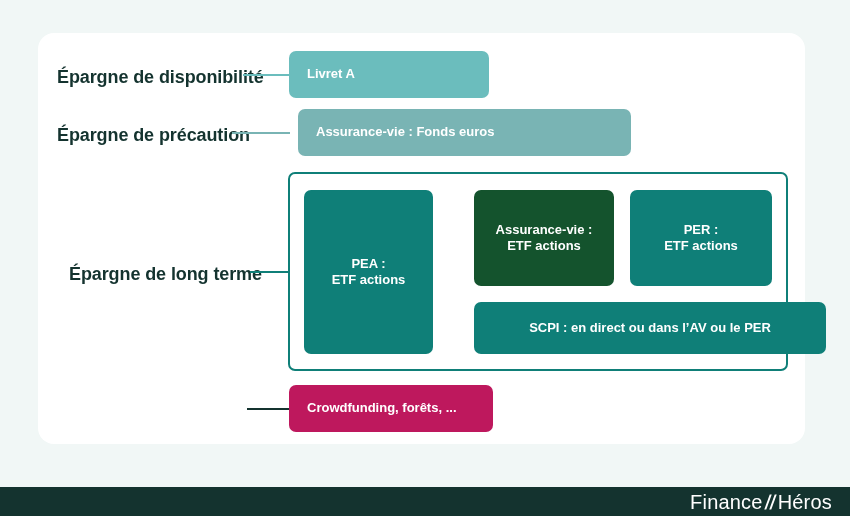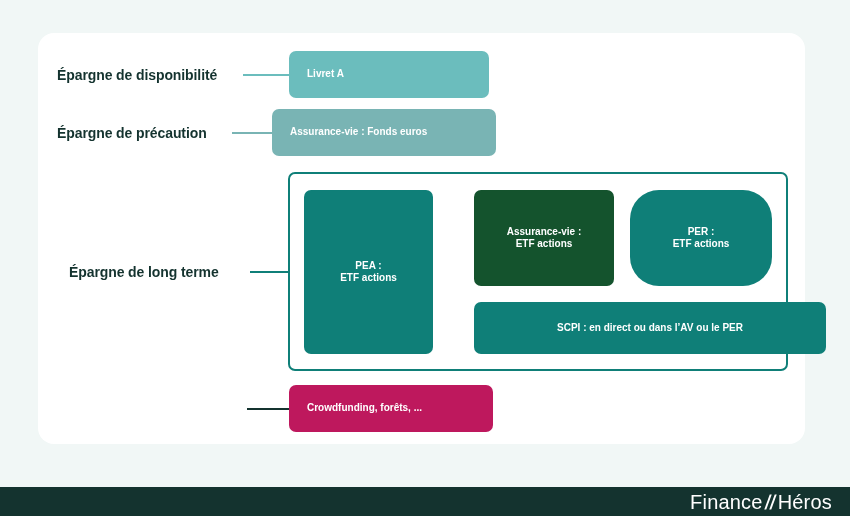--- a/index.html
+++ b/index.html
@@ -27,21 +27,21 @@
     top: 33px;
     width: 767px;
     height: 411px;
     background: #ffffff;
     border-radius: 16px;
   }
 
   
   .row-label {
     position: absolute;
-    font-size: 14px;
+    font-size: 18px;
     font-weight: bold;
     color: #14332f;
     letter-spacing: -0.1px;
     white-space: nowrap;
     line-height: 1;
   }
   .lbl-dispo      { left: 57px;  top: 68px; }
   .lbl-precaution { left: 57px;  top: 126px; text-align: right; }
   .lbl-longterme  { left: 57px;  top: 265px; padding-left: 12px; }
   .lbl-divers     { left: 57px;  top: 402px; }
@@ -54,36 +54,36 @@
   .conn-dispo      { left: 243px; top: 74px;  width: 47px; background: #6bbdbd; }
   .conn-precaution { left: 232px; top: 132px; width: 58px; background: #79b4b4; }
   .conn-longterme  { left: 250px; top: 271px; width: 40px; background: #0f7f78; }
   .conn-divers     { left: 247px; top: 408px; width: 44px; background: #14332f; }
 
   
   .box {
     position: absolute;
     border-radius: 7px;
     color: #ffffff;
-    font-size: 10px;
+    font-size: 13px;
     font-weight: bold;
     display: flex;
     align-items: center;
     box-sizing: border-box;
     line-height: 1.25;
   }
   .box.left-text   { justify-content: flex-start; padding-left: 18px; }
   .box.center-text { justify-content: center; text-align: center; }
 
   .box-livret {
     left: 289px; top: 51px; width: 200px; height: 47px;
     background: #6bbdbd;
   }
   .box-fondseuros {
-    left: 272px; top: 109px; width: 224px; height: 47px;
+    left: 298px; top: 109px; width: 333px; height: 47px;
     background: #79b4b4;
   }
   .box-crowdfunding {
     left: 289px; top: 385px; width: 204px; height: 47px;
     background: #be185d;
   }
 
   
   .lt-group {
     position: absolute;
@@ -97,21 +97,20 @@
     left: 304px; top: 190px; width: 129px; height: 164px;
     background: #0f7f78;
   }
   .box-av-etf {
     left: 474px; top: 190px; width: 140px; height: 96px;
     background: #14532d;
   }
   .box-per-etf {
     left: 630px; top: 190px; width: 142px; height: 96px;
     background: #0f7f78;
-    border-radius: 29px;
   }
   .box-scpi {
     left: 474px; top: 302px; width: 352px; height: 52px;
     background: #0f7f78;
   }
 
   
   .footer {
     position: absolute;
     left: 0; top: 487px;

